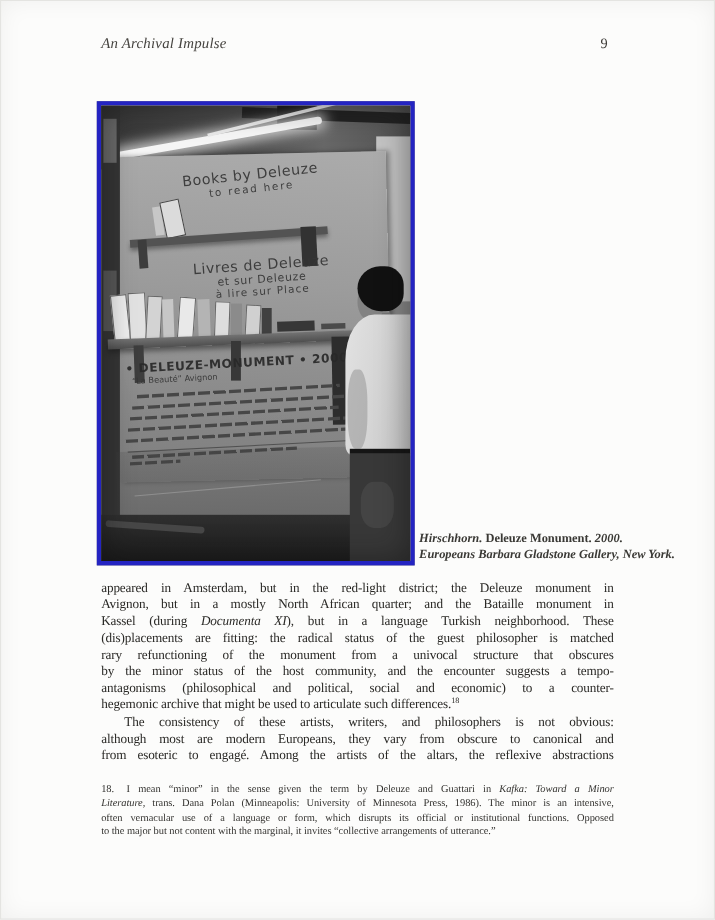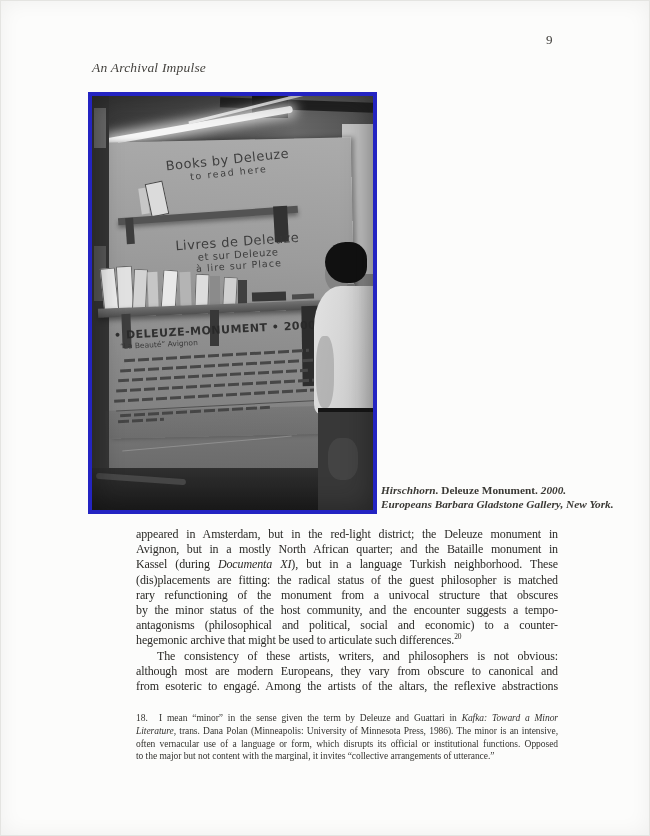--- a/index.html
+++ b/index.html
@@ -1,38 +1,38 @@
 <!DOCTYPE html>
 <html><head>
 <meta charset="utf-8">
 <style>
   html,body{margin:0;padding:0;background:#e9e9e7;}
   .page{
     position:relative;width:650px;height:836px;background:#fcfcfb;
     font-family:"Liberation Serif",serif;color:#2a2926;overflow:hidden;
     box-shadow:inset 0 0 0 1px #e4e4e1, inset 0 0 22px rgba(0,0,0,0.06);
   }
-  .running-head{position:absolute;left:92px;top:32px;font-style:italic;font-size:13.5px;color:#45433f;letter-spacing:0.2px;margin-top:28px;}
+  .running-head{position:absolute;left:92px;top:32px;font-style:italic;font-size:13.5px;color:#45433f;letter-spacing:0.2px;}
   .page-num{position:absolute;left:546px;top:32px;font-size:13px;color:#3c3a37;}
 
   
   .figure{position:absolute;left:88px;top:92px;width:281px;height:414px;border:4px solid #2424c2;margin:0;padding:0;background:#8b867e;}
   .photo{position:relative;width:100%;height:100%;background:#8b867e;overflow:hidden;filter:grayscale(1) contrast(1.02);}
   .photo *{position:absolute;}
   .photo::after{content:'';position:absolute;inset:0;box-shadow:inset 0 0 28px rgba(18,16,13,0.5);pointer-events:none;}
   .hand{font-family:"DejaVu Sans",sans-serif;color:#3b372f;opacity:0.92;}
   .scribble{height:2.5px;background:repeating-linear-gradient(90deg,#4c4840 0 11px,rgba(0,0,0,0) 11px 14px);transform:rotate(-3.2deg);}
 
   
   .caption{position:absolute;left:381px;top:483px;width:262px;font-size:11.3px;line-height:14.4px;color:#3a3935;font-weight:bold;}
   .cline{text-align:left;white-space:nowrap;}
 
   
   .body-text{position:absolute;left:92px;top:527px;width:466px;font-size:12px;line-height:15.2px;letter-spacing:-0.12px;color:#2a2926;}
-  .tline{text-align:justify;text-align-last:justify;text-justify:inter-word;margin-left:44px;}
+  .tline{text-align:justify;text-align-last:justify;text-justify:inter-word;}
   .tline.last{text-align-last:left;}
   .tline.indent{text-indent:21px;}
   .it{font-style:italic;}
   sup{font-size:0.62em;vertical-align:super;line-height:0;}
 
   
   .footnote{position:absolute;left:92px;top:712px;width:466px;font-size:9.5px;line-height:12.8px;letter-spacing:-0.05px;color:#343330;}
 </style>
 </head>
 <body>
@@ -129,21 +129,21 @@
 
   <div class="body-text">
     <div>
         <div class="tline"><span>appeared in Amsterdam, but in the red-light district; the Deleuze monument in</span></div>
         <div class="tline"><span>Avignon, but in a mostly North African quarter; and the Bataille monument in</span></div>
         <div class="tline"><span>Kassel (during </span><span class="it">Documenta XI</span><span>), but in a language Turkish neighborhood. These</span></div>
         <div class="tline"><span>(dis)placements are fitting: the radical status of the guest philosopher is matched</span></div>
         <div class="tline"><span>rary refunctioning of the monument from a univocal structure that obscures</span></div>
         <div class="tline"><span>by the minor status of the host community, and the encounter suggests a tempo-</span></div>
         <div class="tline"><span>antagonisms (philosophical and political, social and economic) to a counter-</span></div>
-        <div class="tline last"><span>hegemonic archive that might be used to articulate such differences.</span><sup>20</sup></div>
+        <div class="tline last"><span>hegemonic archive that might be used to articulate such differences.</span><sup>18</sup></div>
       </div>
     <div>
         <div class="tline indent"><span>The consistency of these artists, writers, and philosophers is not obvious:</span></div>
         <div class="tline"><span>although most are modern Europeans, they vary from obscure to canonical and</span></div>
         <div class="tline"><span>from esoteric to engagé. Among the artists of the altars, the reflexive abstractions</span></div>
       </div>
   </div>
 
   <div class="footnote">
       <div class="tline"><span>18.  I mean “minor” in the sense given the term by Deleuze and Guattari in </span><span class="it">Kafka: Toward a Minor</span></div>

